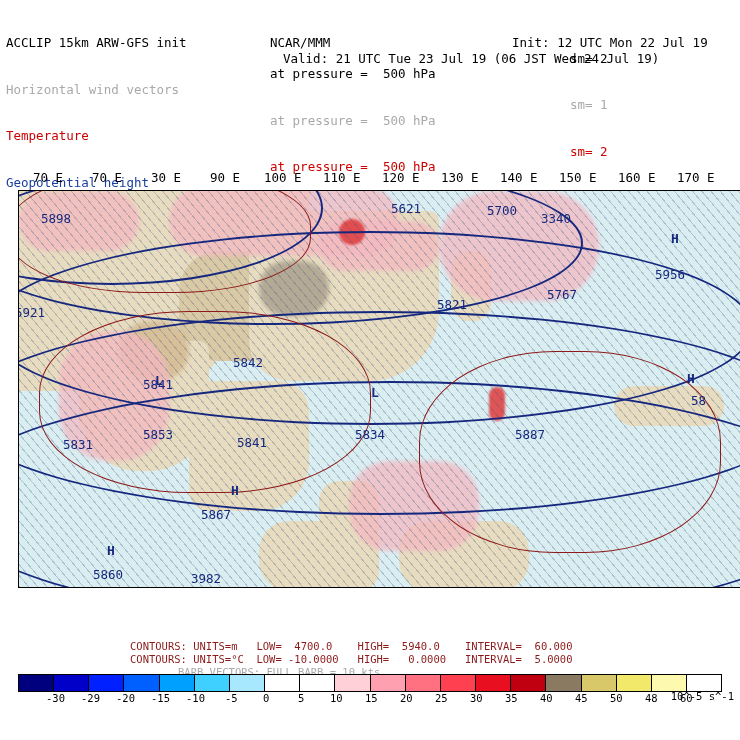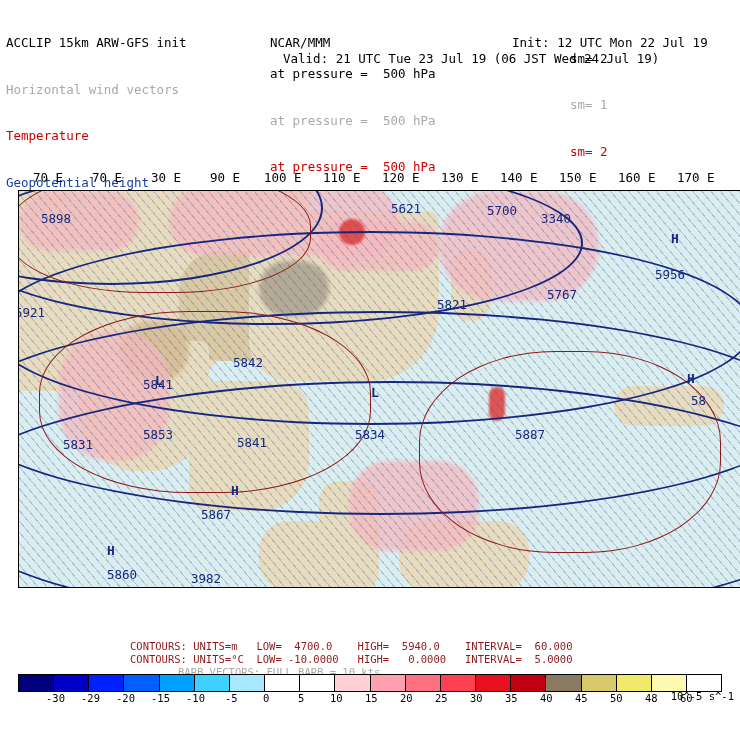--- a/index.html
+++ b/index.html
@@ -167,21 +167,21 @@
       <div class="lbl" style="left:418px;top:106px">5821</div>
       <div class="lbl" style="left:214px;top:164px">5842</div>
       <div class="lbl" style="left:124px;top:186px">5841</div>
       <div class="lbl" style="left:672px;top:202px">58</div>
       <div class="lbl" style="left:124px;top:236px">5853</div>
       <div class="lbl" style="left:218px;top:244px">5841</div>
       <div class="lbl" style="left:336px;top:236px">5834</div>
       <div class="lbl" style="left:496px;top:236px">5887</div>
       <div class="lbl" style="left:44px;top:246px">5831</div>
       <div class="lbl" style="left:182px;top:316px">5867</div>
-      <div class="lbl" style="left:88px;top:376px">5860</div>
+      <div class="lbl" style="left:74px;top:376px">5860</div>
       <div class="lbl" style="left:172px;top:380px">3982</div>
 
       <div class="lblL" style="left:136px;top:182px">L</div>
       <div class="lblL" style="left:352px;top:194px">L</div>
       <div class="lblL" style="left:212px;top:292px">H</div>
       <div class="lblL" style="left:668px;top:180px">H</div>
       <div class="lblL" style="left:88px;top:352px">H</div>
       <div class="lblL" style="left:652px;top:40px">H</div>
 
     </div>

